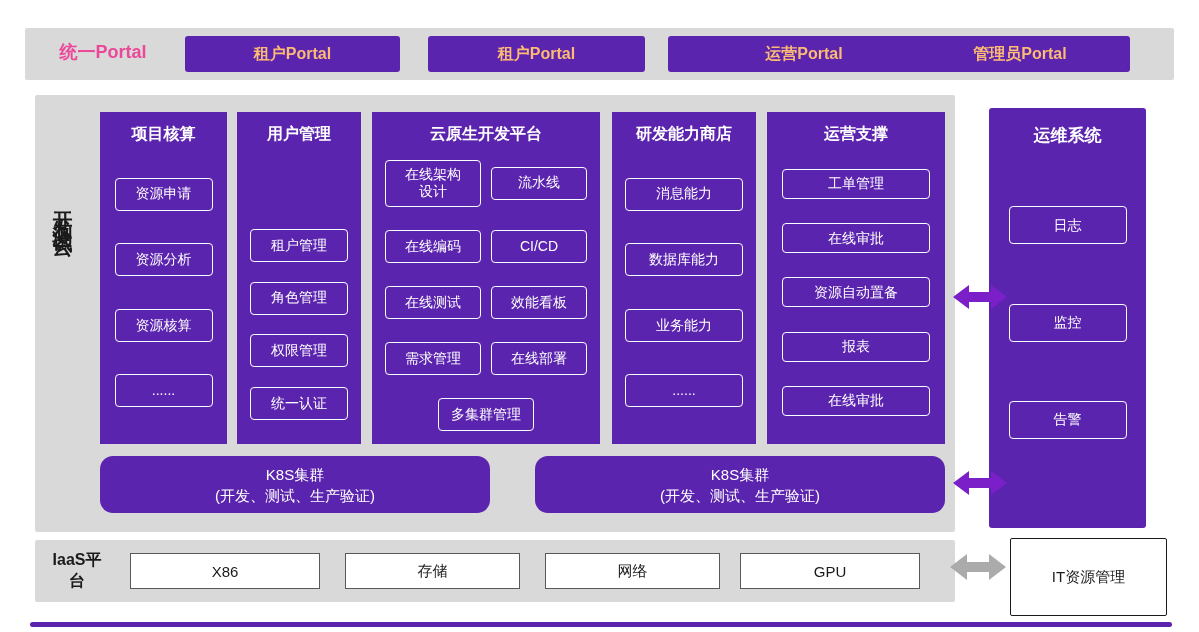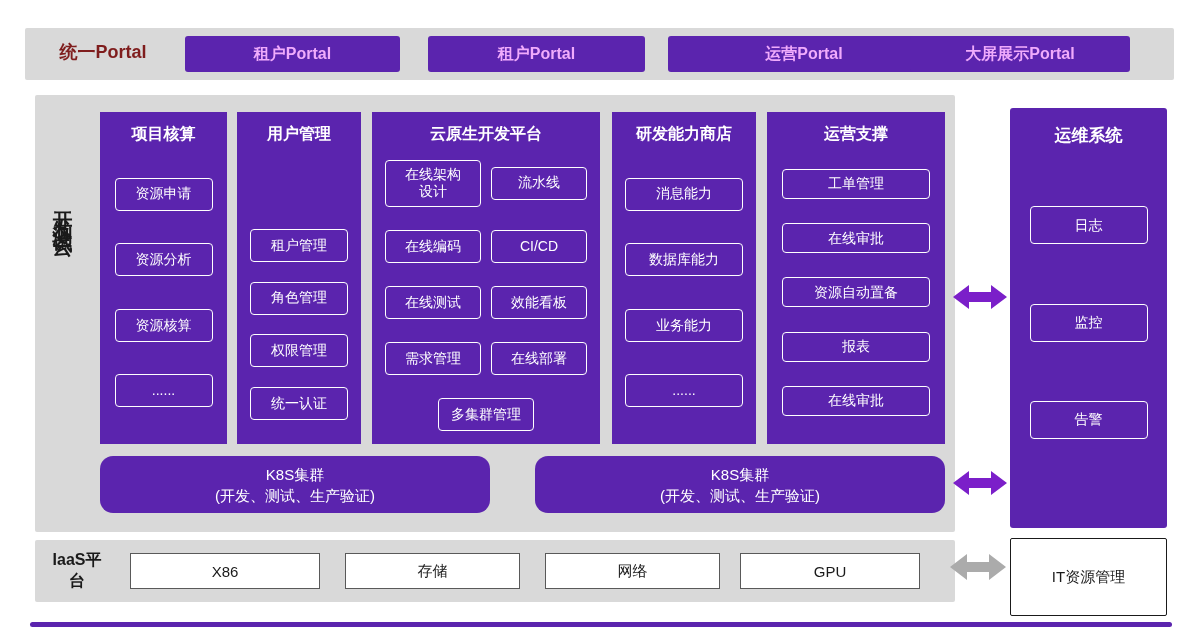--- a/index.html
+++ b/index.html
@@ -3,22 +3,22 @@
 <meta charset="utf-8">
 <style>
   * { margin:0; padding:0; box-sizing:border-box; }
   body { font-family:"Liberation Sans","DejaVu Sans",sans-serif; background:#fff; }
   .canvas { position:relative; width:1199px; height:632px; background:#fff; overflow:hidden; }
 
   .gray-panel { position:absolute; background:var(--panel_gray); border-radius:2px; }
 
   
   .portal-label { position:absolute; left:38px; top:40px; width:130px; text-align:center;
-                  font-size:18px; font-weight:bold; color:#7f1d1d; }
-  .pbtn { position:absolute; top:36px; height:36px; background:var(--purple); color:#f0abfc;
+                  font-size:18px; font-weight:bold; color:#ec4899; }
+  .pbtn { position:absolute; top:36px; height:36px; background:var(--purple); color:#fdba74;
           font-weight:bold; font-size:16px; display:flex; align-items:center; justify-content:center;
           border-radius:3px; }
 
   
   .vert-label { position:absolute; left:50px; top:196px; writing-mode:vertical-lr; text-orientation:upright;
                 font-size:20px; font-weight:bold; color:#1a1a1a; letter-spacing:7px; }
 
   
   .col { position:absolute; top:112px; height:332px; background:var(--purple); border-radius:0;
          color:#fff; display:flex; flex-direction:column; align-items:center; padding:10px 8px 4px; }
@@ -34,21 +34,21 @@
                align-items:center; justify-items:center; padding-top:6px; row-gap:6px; }
   .col3-grid .ibox { width:96px; }
   .col3-bottom { grid-column:1 / 3; width:204px; }
 
   
   .k8s { position:absolute; top:456px; height:57px; background:var(--purple); border-radius:13px;
          color:#fff; display:flex; flex-direction:column; align-items:center; justify-content:center;
          font-size:15px; line-height:1.4; }
 
   
-  .ops { position:absolute; left:1010px; top:108px; width:157px; height:420px; background:var(--purple);
+  .ops { position:absolute; left:989px; top:108px; width:157px; height:420px; background:var(--purple);
          border-radius:3px; color:#fff; display:flex; flex-direction:column; align-items:center;
          padding:16px 8px 30px; }
   .ops-title { font-weight:bold; font-size:17px; }
   .ops-items { flex:1; width:100%; display:flex; flex-direction:column; justify-content:space-evenly;
                align-items:center; }
   .ops .ibox { width:118px; min-height:38px; }
 
   
   .arrow { position:absolute; }
 
@@ -67,21 +67,21 @@
 </head>
 <body>
 
 <div class="canvas">
 
   <div class="gray-panel" style="left:25px; top:28px; width:1149px; height:52px;"></div>
   <div class="portal-label">统一Portal</div>
   <div class="pbtn" style="left:185px; width:215px;">租户Portal</div>
   <div class="pbtn" style="left:428px; width:217px;">租户Portal</div>
   <div class="pbtn" style="left:668px; width:256px;padding-left:16px;">运营Portal</div>
-  <div class="pbtn" style="left:910px; width:220px;">大屏展示Portal</div>
+  <div class="pbtn" style="left:910px; width:220px;">管理员Portal</div>
 
   <div class="gray-panel" style="left:35px; top:95px; width:920px; height:437px;"></div>
   <div class="vert-label">开发测试云</div>
 
   <div class="col" style="left:100px; width:127px;">
     <div class="col-title">项目核算</div>
     <div class="col-items">
       <div class="ibox" style="width:98px;">资源申请</div>
       <div class="ibox" style="width:98px;">资源分析</div>
       <div class="ibox" style="width:98px;">资源核算</div>

